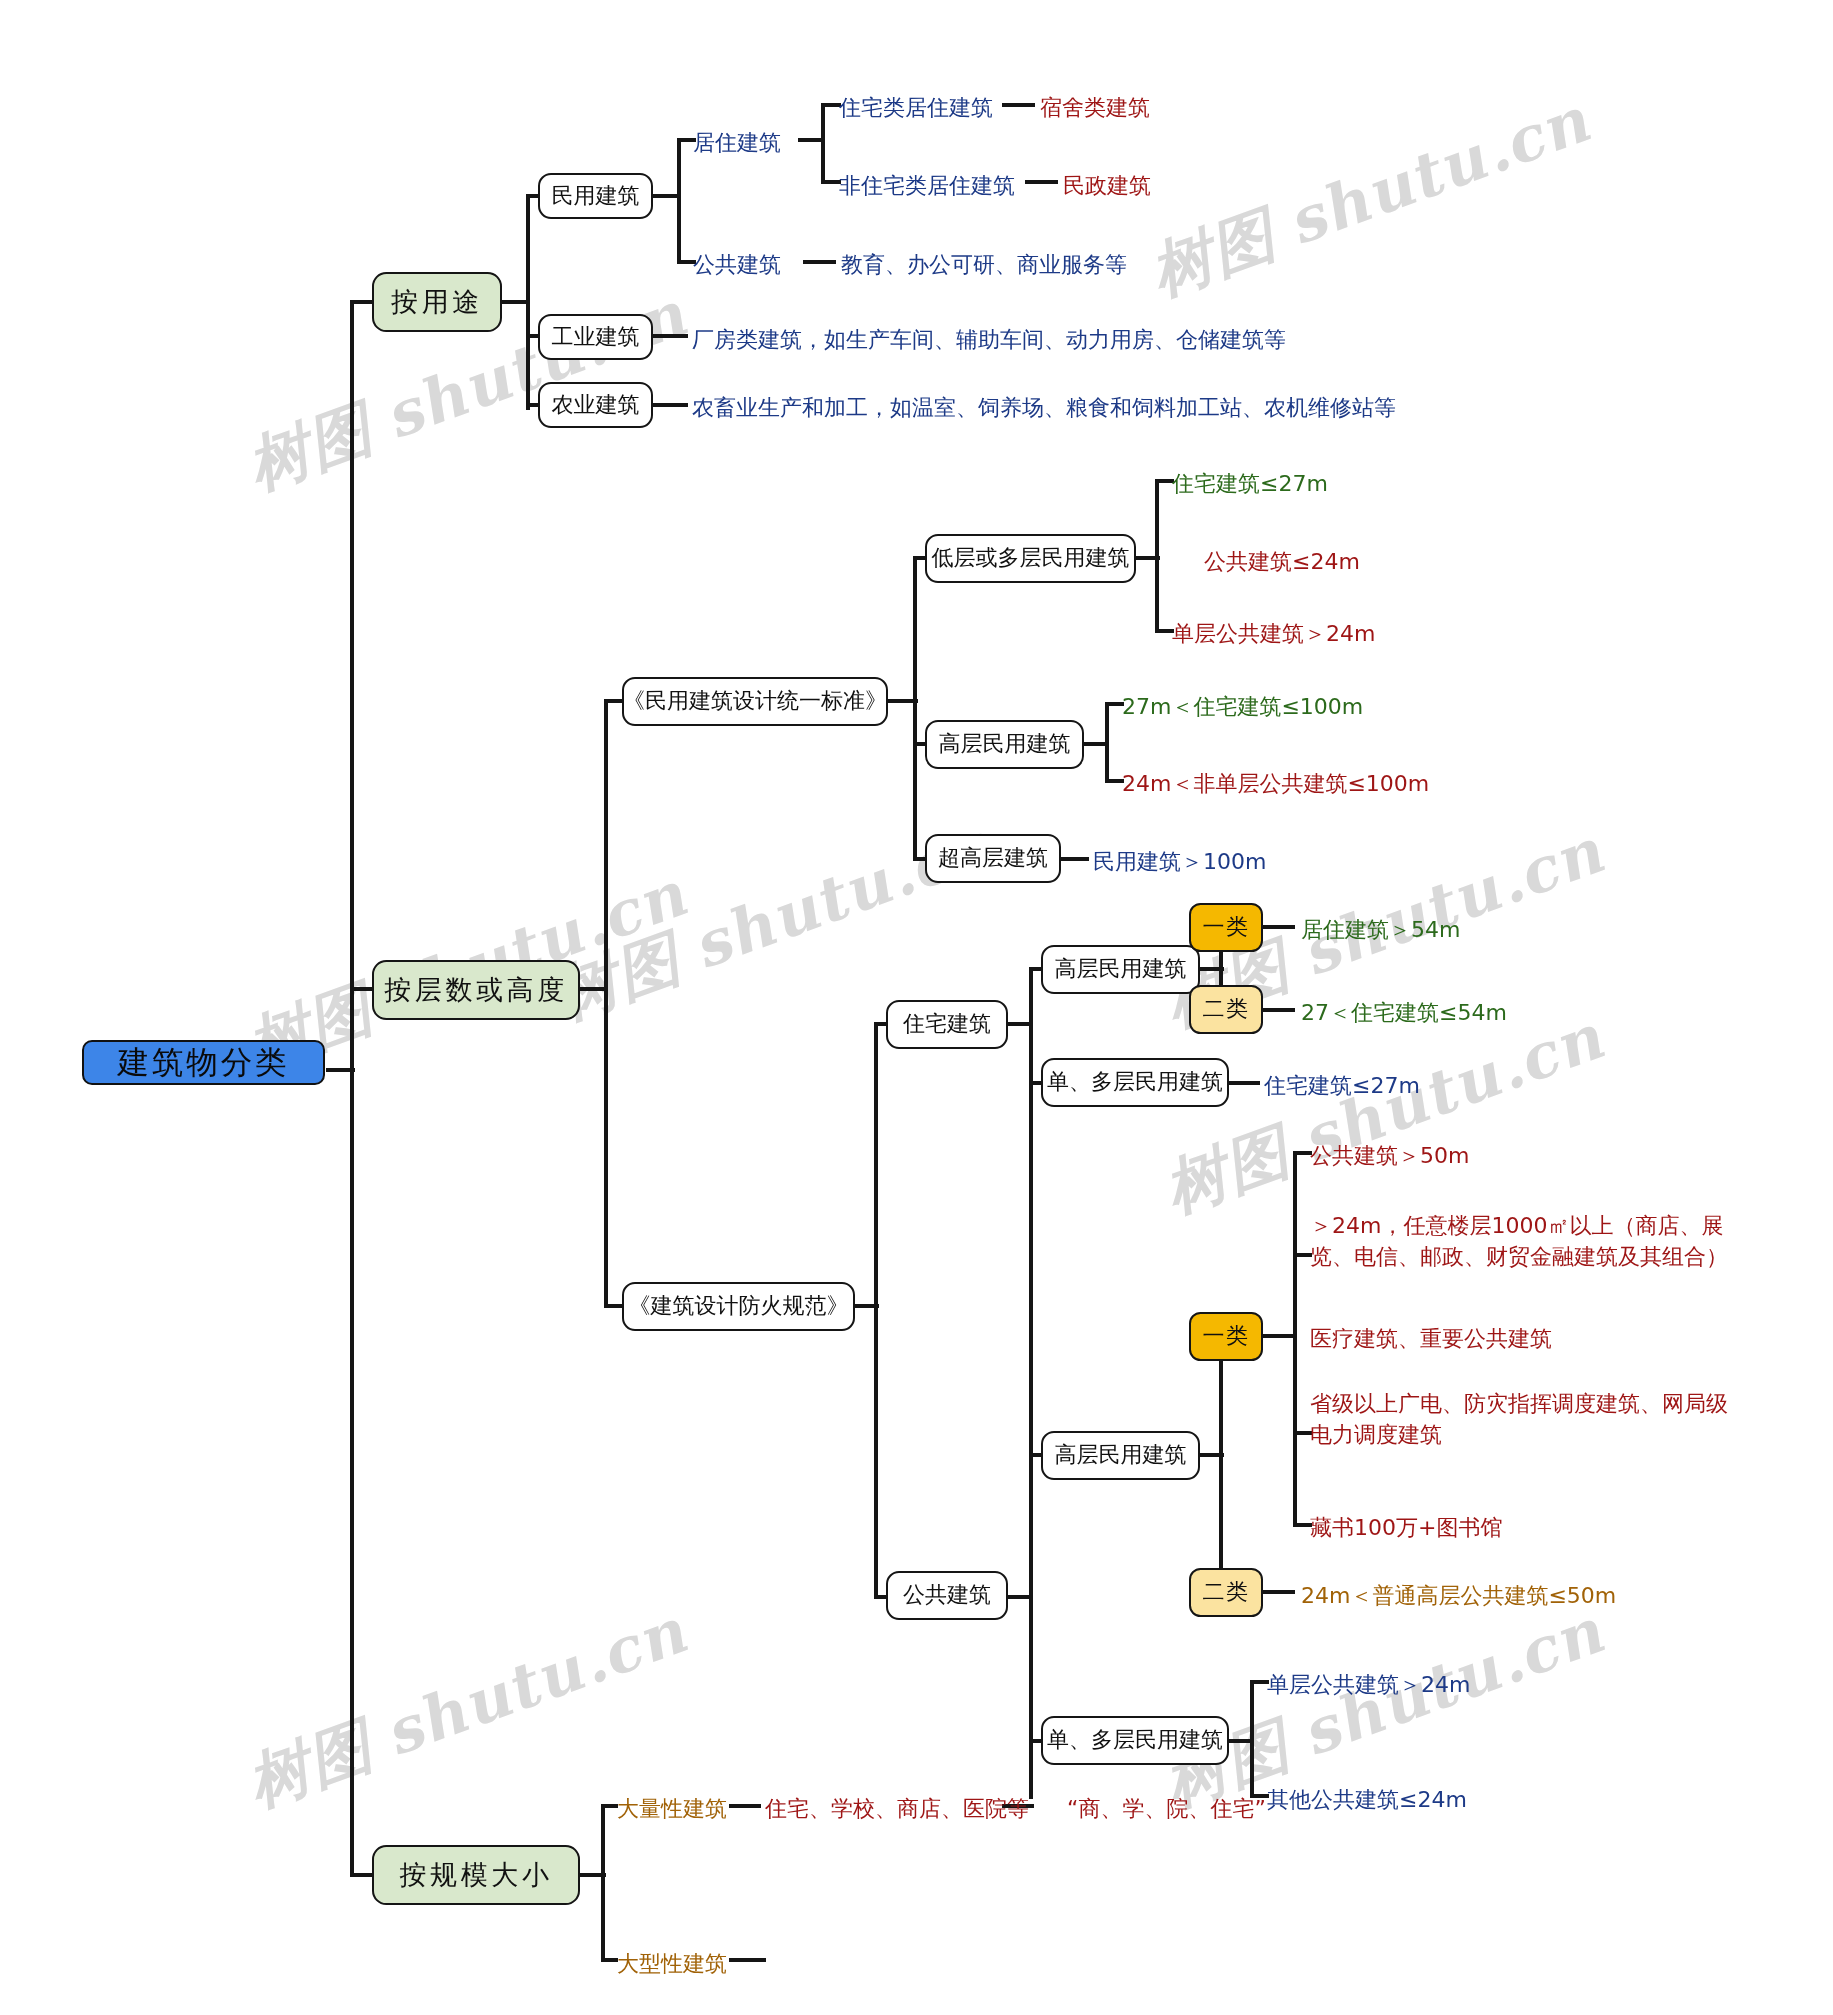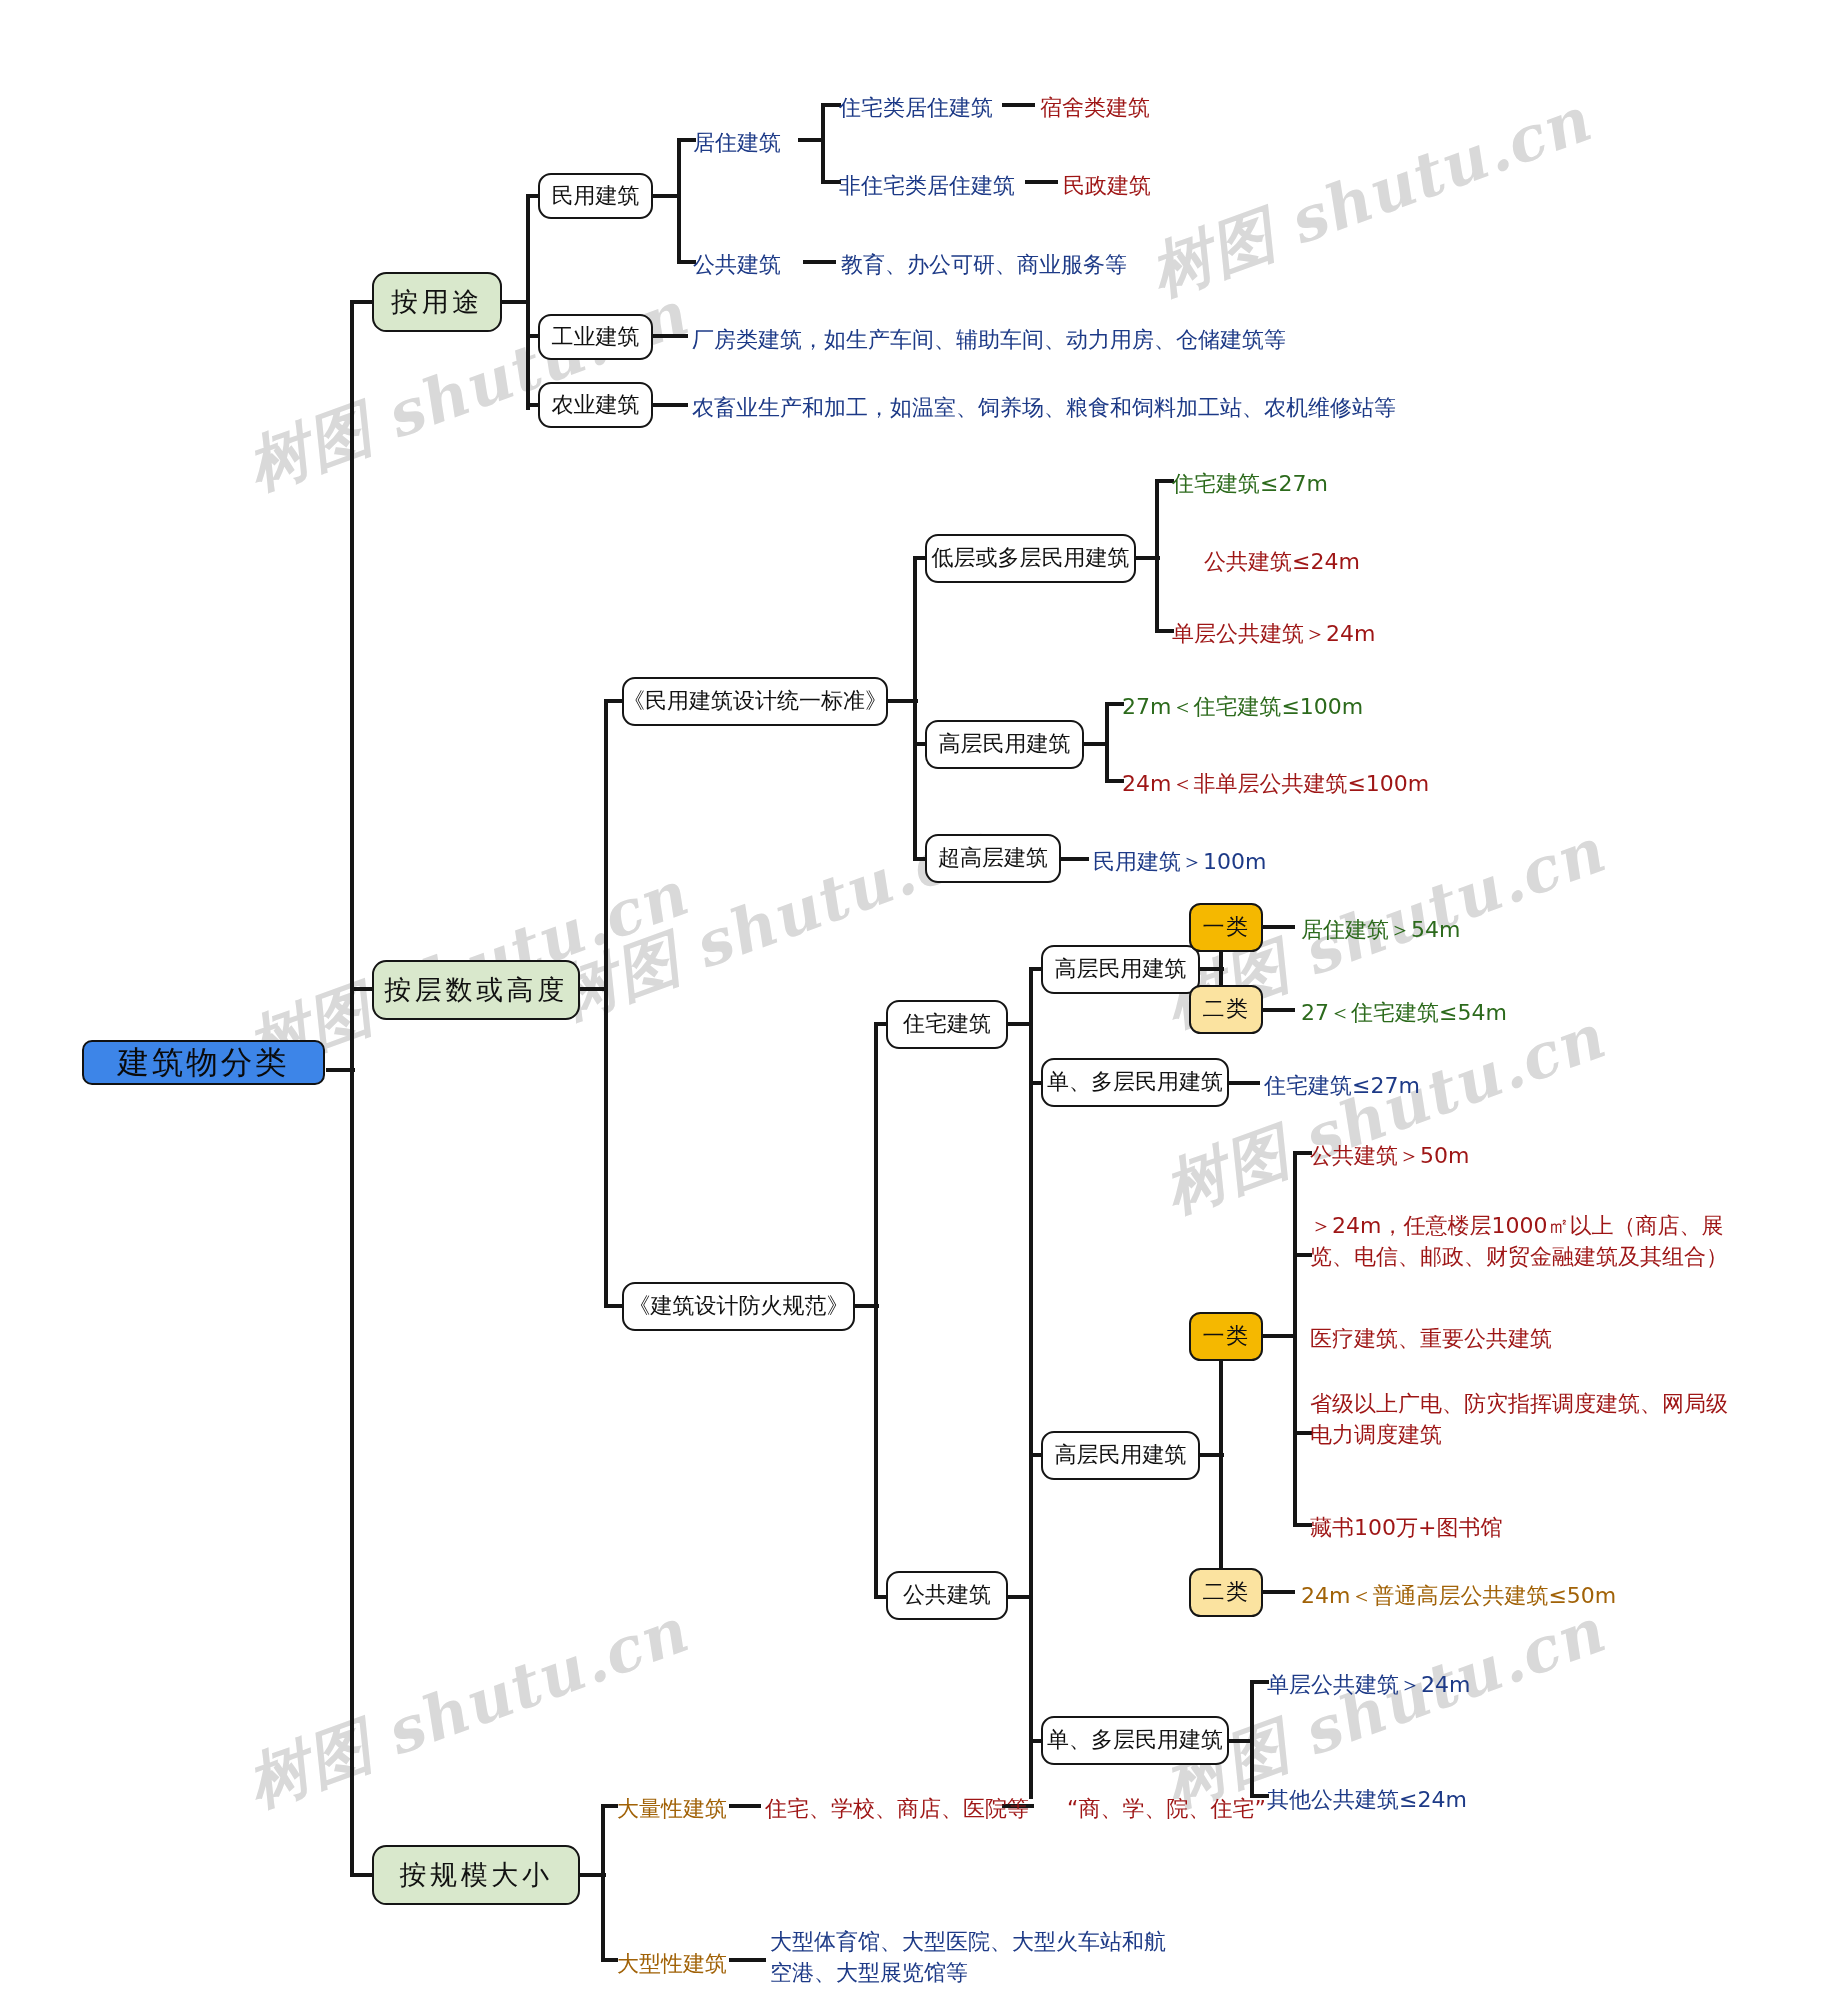--- a/index.html
+++ b/index.html
@@ -258,16 +258,15 @@
   <div class="ln h" style="left:601px;top:1804px;width:17px;"></div>
   <div class="txt dark" style="left:617px;top:1793px;">大量性建筑</div>
   <div class="ln h" style="left:729px;top:1804px;width:31.5px;"></div>
   <div class="txt red" style="left:765px;top:1793px;">住宅、学校、商店、医院等</div>
   <div class="ln h" style="left:1002px;top:1804px;width:31.5px;"></div>
   <div class="txt red" style="left:1067px;top:1793px;">“商、学、院、住宅”</div>
 
   <div class="ln h" style="left:601px;top:1958px;width:17px;"></div>
   <div class="txt dark" style="left:617px;top:1948px;">大型性建筑</div>
   <div class="ln h" style="left:729px;top:1958px;width:37px;"></div>
-  <div class="txt blue wrap" style="left:770px;top:1926px;width:415px;">大型体育馆、大型医院、大型火车站和航空港、大型展览馆等</div>
 
 </div>
 
 
 </body></html>

